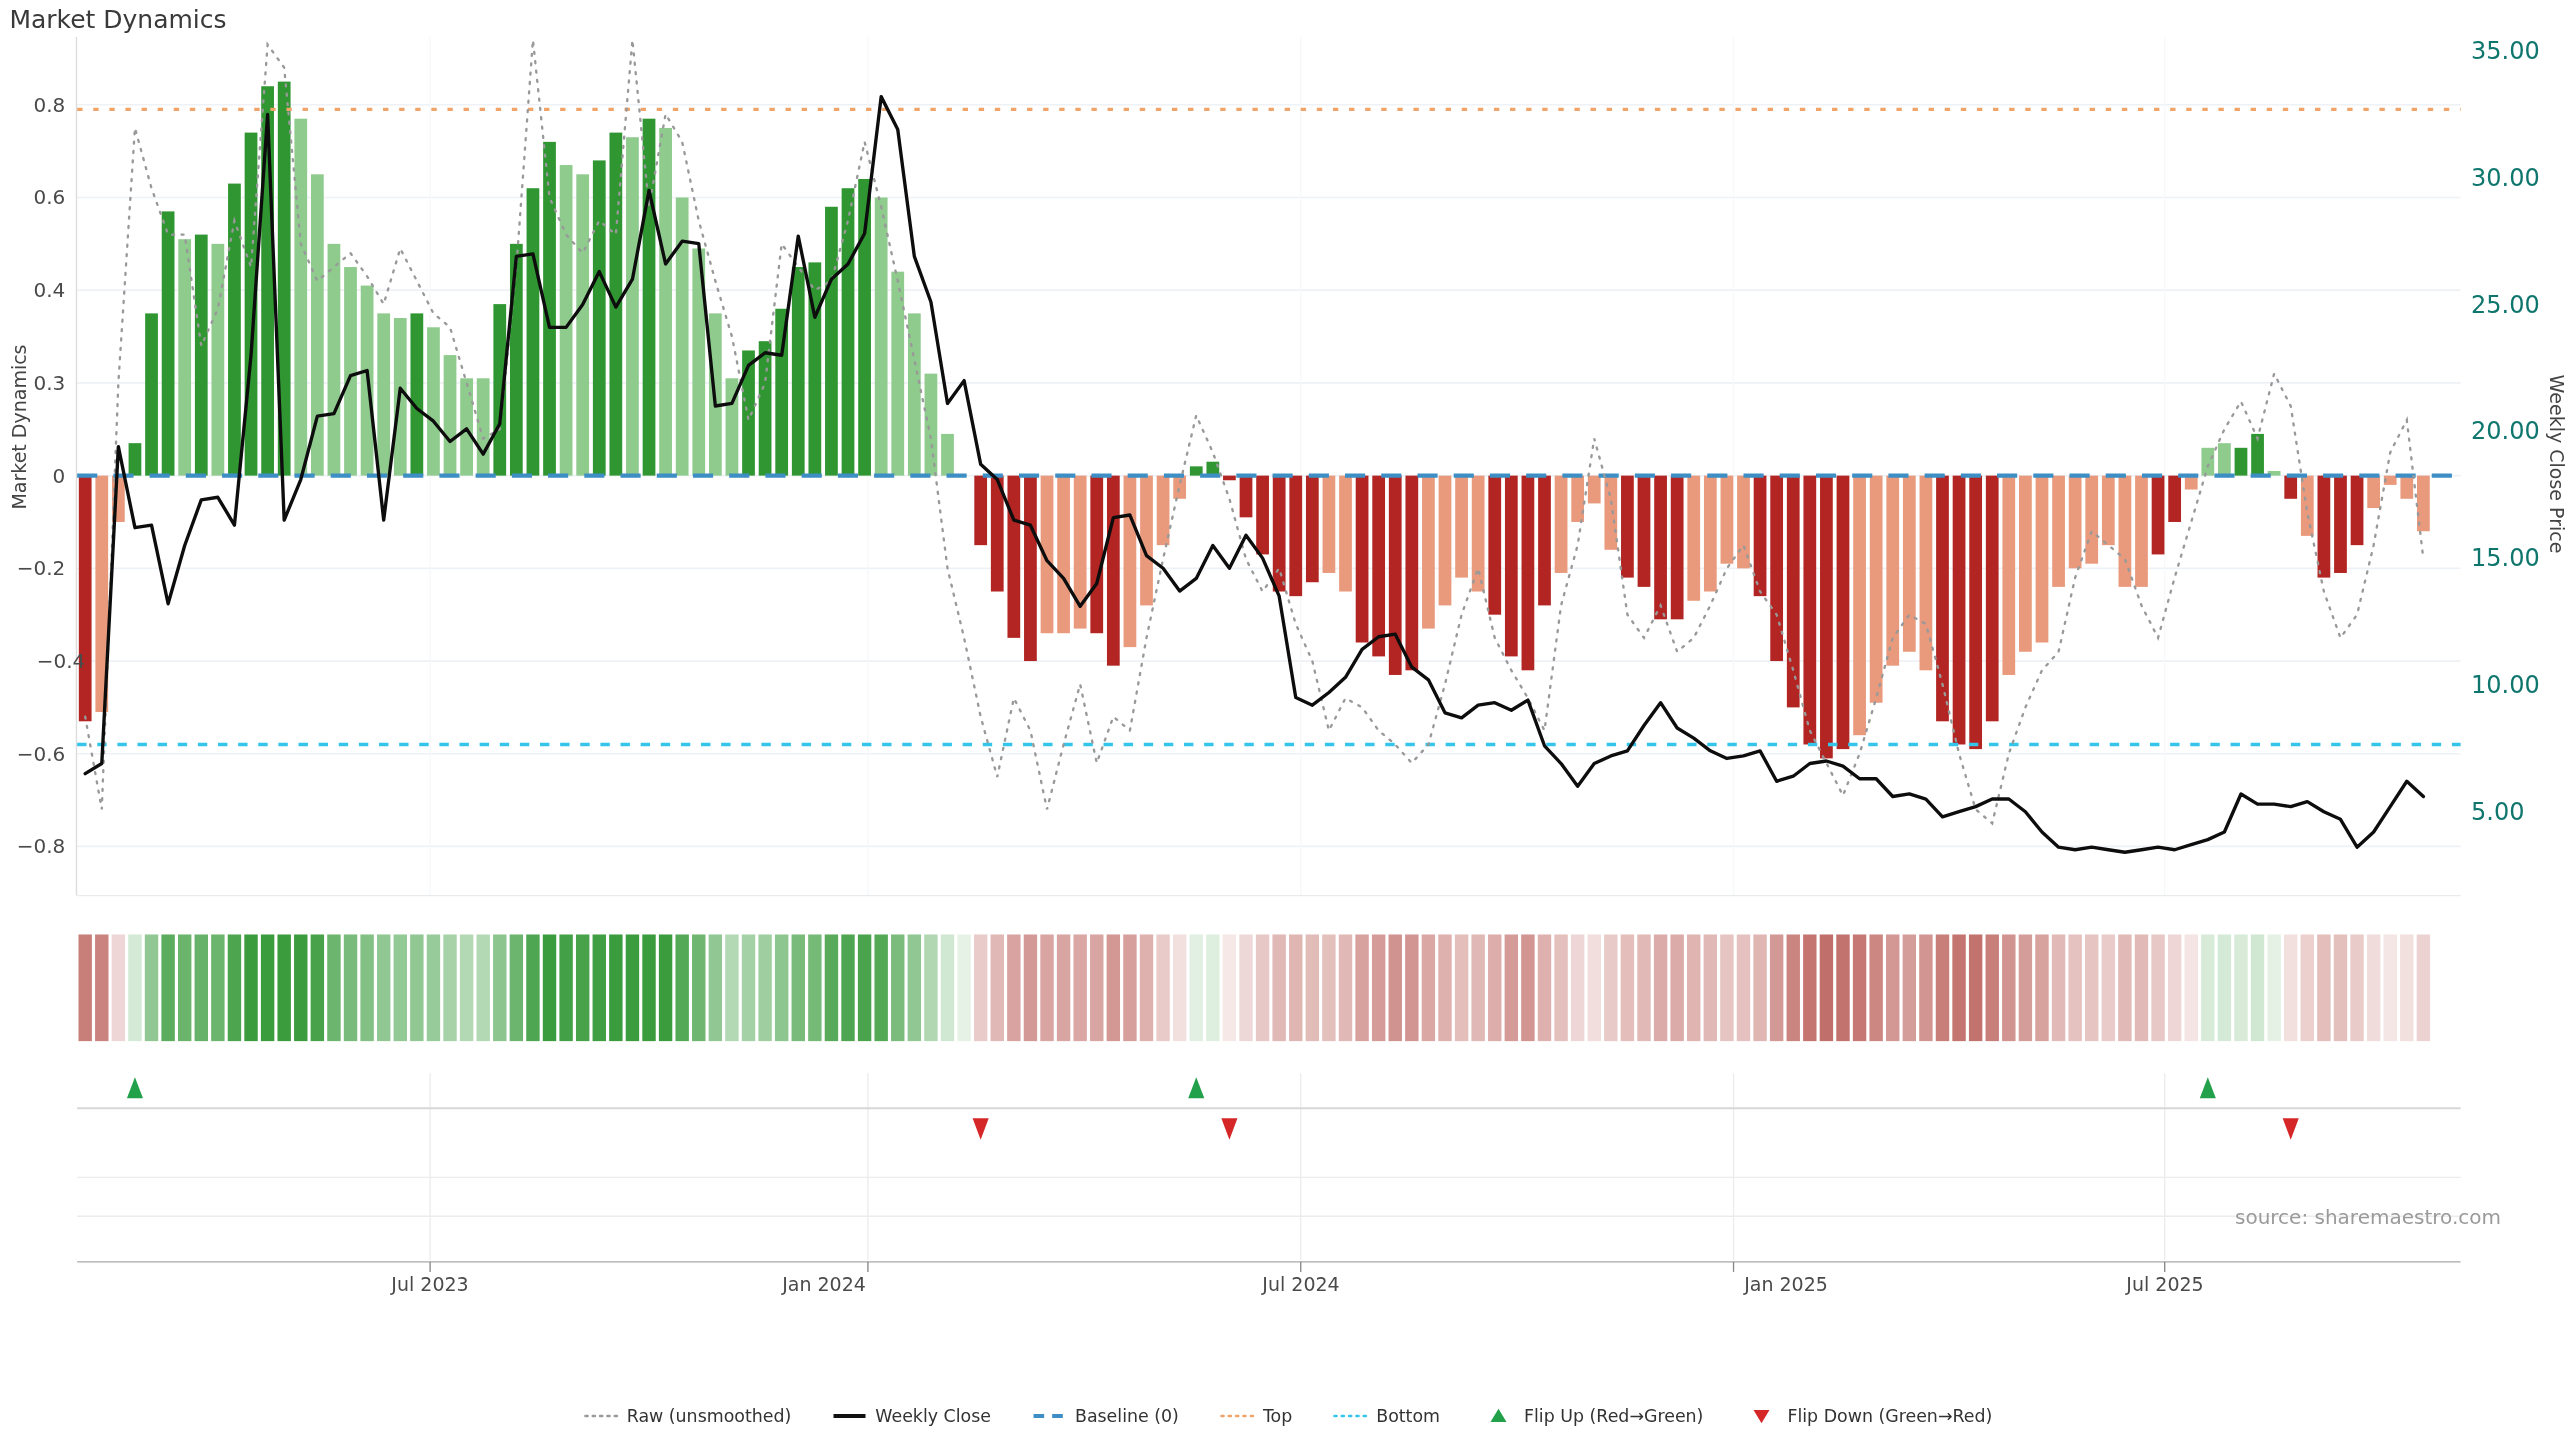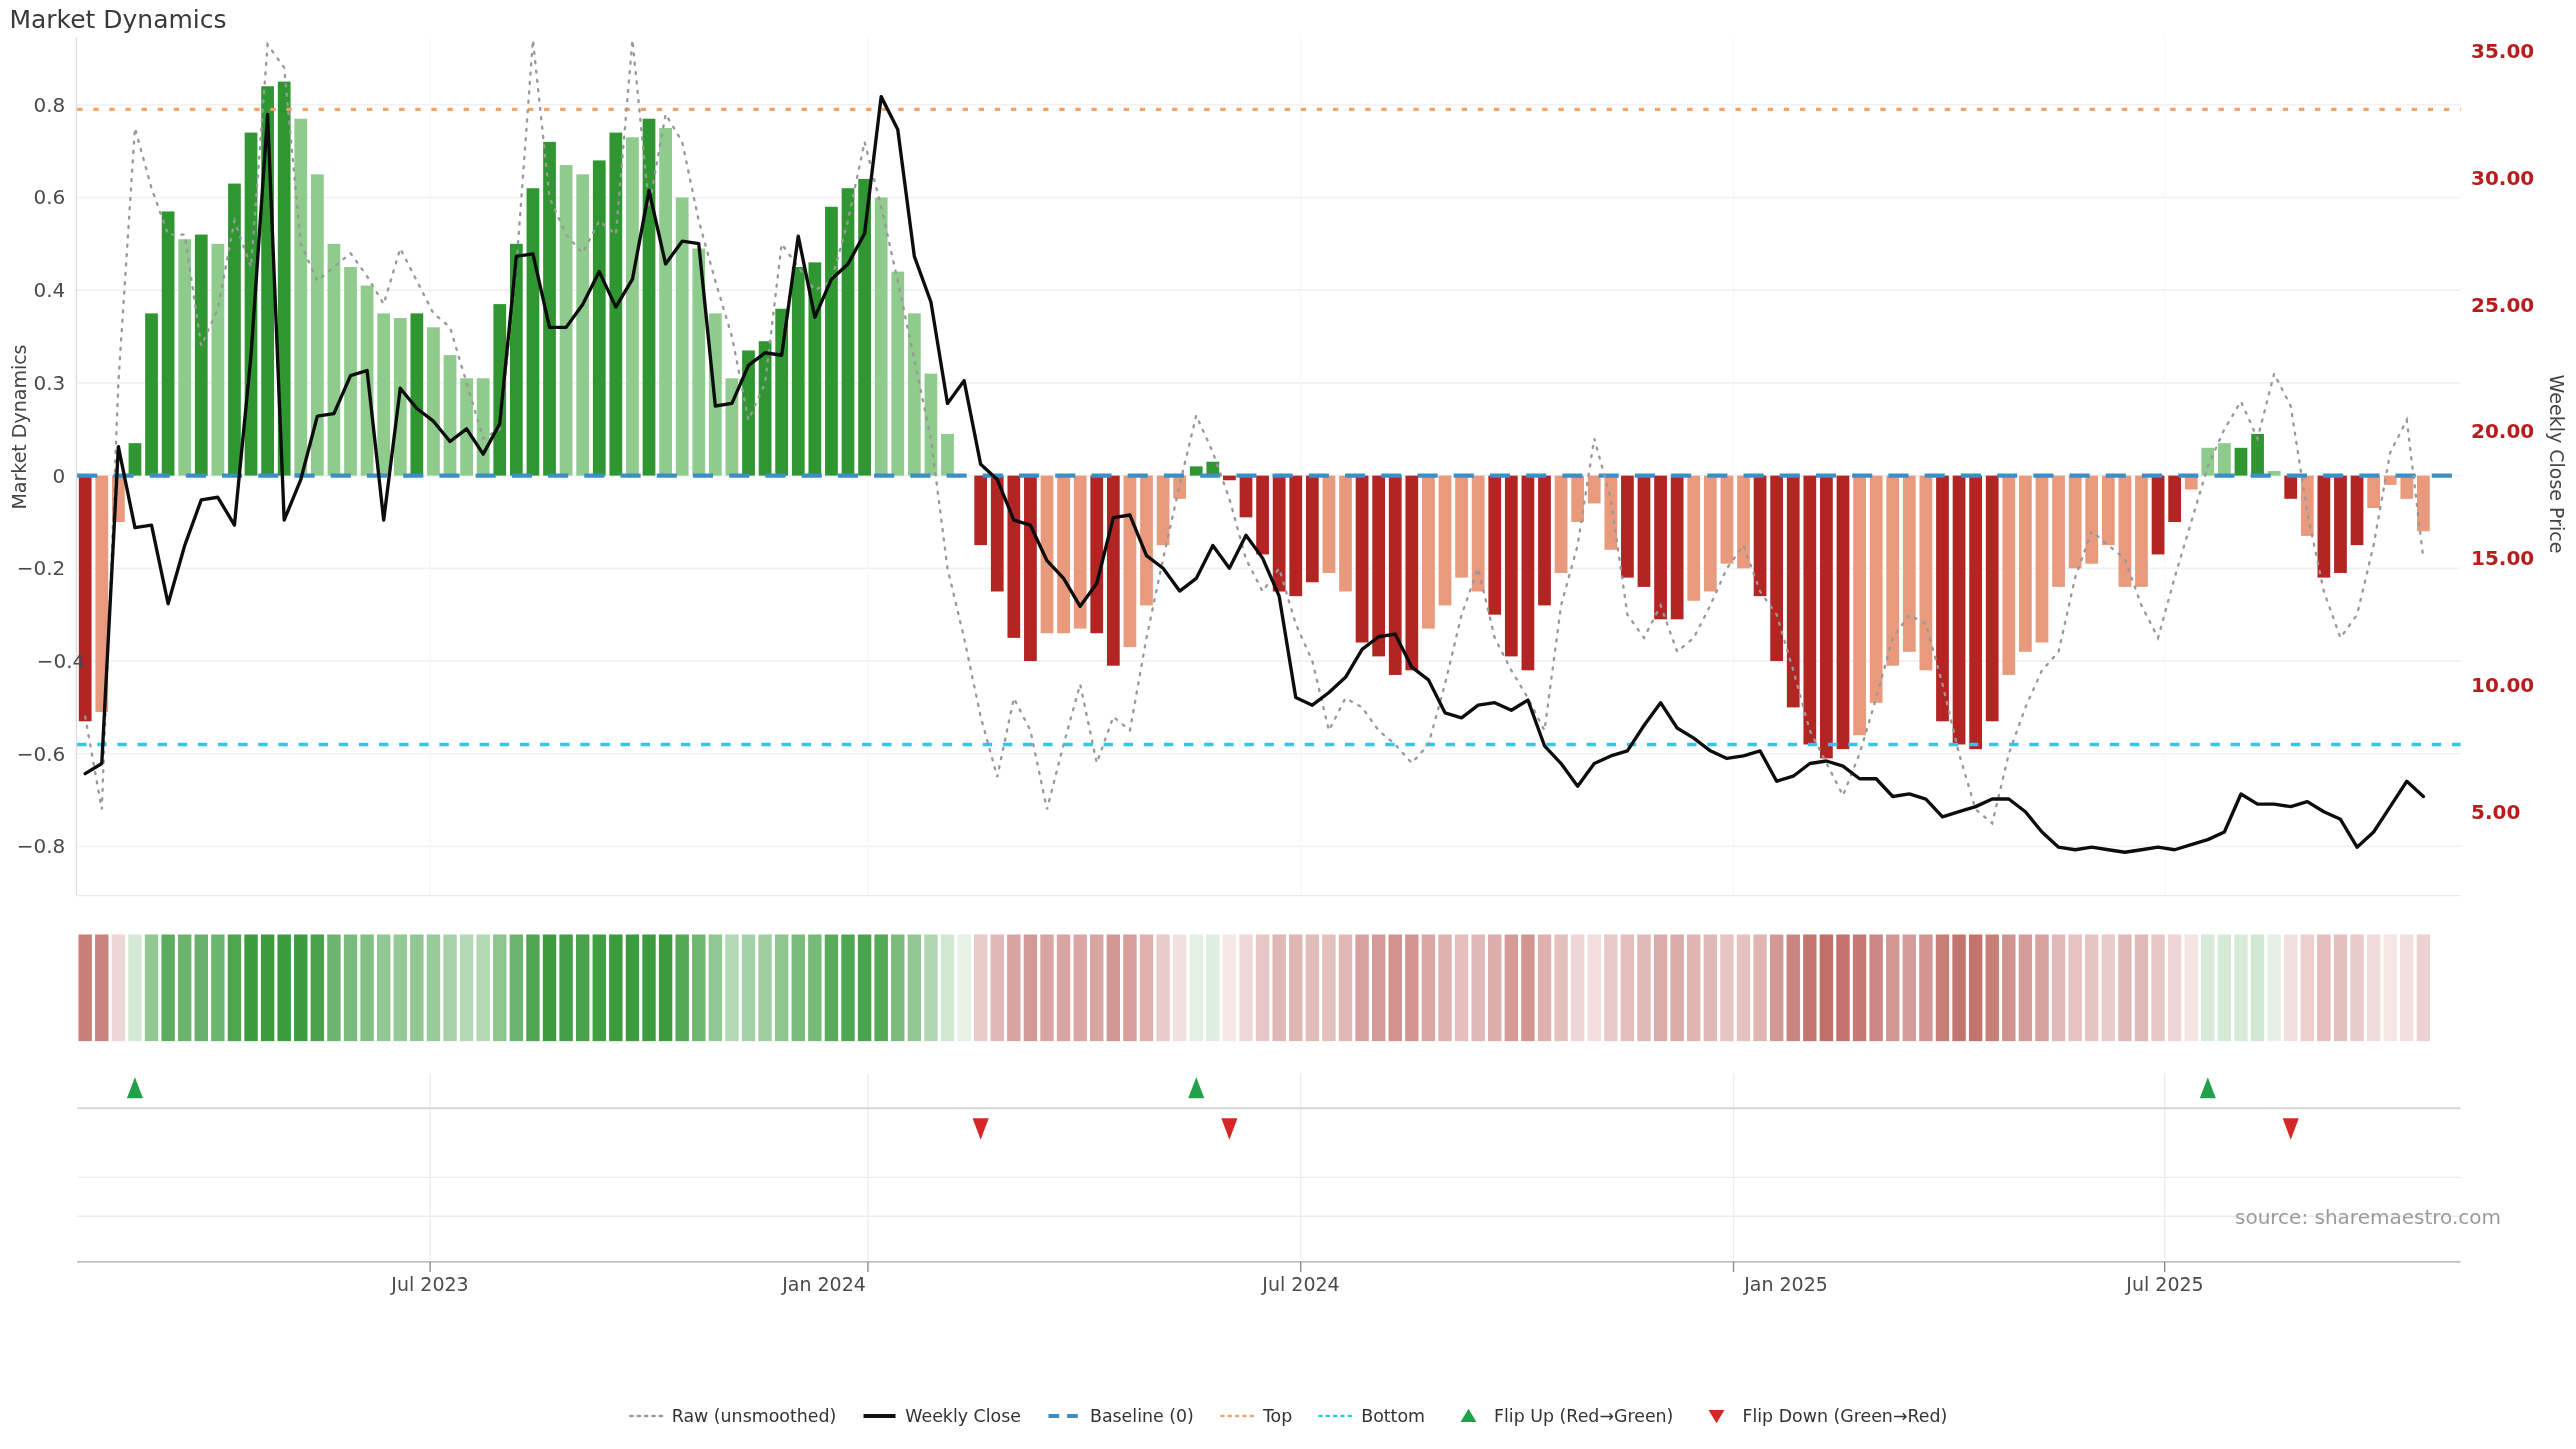--- a/index.html
+++ b/index.html
@@ -2,23 +2,23 @@
 <html style="font-size:10.7px"><head>
 <meta charset="utf-8">
 <style>
   html,body{margin:0;padding:0;background:#ffffff;}
   body{width:2576px;height:1449px;position:relative;font-family:"DejaVu Sans","Liberation Sans",sans-serif;overflow:hidden;}
   #chart-title{position:absolute;left:9.4px;top:5.4px;font-size:25px;color:#3a3a3a;}
   #left-axis-title{position:absolute;left:-169px;top:416px;width:376px;text-align:center;transform:rotate(-90deg);font-size:19px;color:#444;}
   #right-axis-title{position:absolute;left:2369px;top:453px;width:376px;text-align:center;transform:rotate(90deg);font-size:19px;color:#444;}
   #source-note{position:absolute;right:75px;top:1205px;font-size:20px;color:#9a9a9a;}
   .ytick-left{position:absolute;width:64px;text-align:right;font-size:20px;color:#4a4a4a;transform:translateY(-50%);}
-  .ytick-right{position:absolute;left:2471px;font-size:20px;color:#b91c1c;transform:translateY(-50%);font-weight:bold;}
+  .ytick-right{position:absolute;left:2471px;font-size:24px;color:#0f766e;transform:translateY(-50%);}
   .xtick-label{position:absolute;top:1273px;font-size:19px;color:#4a4a4a;transform:translateX(-50%);}
-  #legend{position:absolute;left:0;top:1406px;width:2576px;display:flex;justify-content:center;align-items:center;gap:26px;}
+  #legend{position:absolute;left:0;top:1406px;width:2576px;display:flex;justify-content:center;align-items:center;gap:41px;}
   .legend-item{display:flex;align-items:center;gap:8px;font-size:17.4px;color:#333;}
   svg{position:absolute;left:0;top:0;}
 </style>
 </head>
 <body>
 
 <svg id="chart-svg" width="2576" height="1449" viewBox="0 0 3840 2160">
     <g>
       <line x1="115" x2="3668" y1="156.19999999999993" y2="156.19999999999993" stroke="#eef1f6" stroke-width="2.5"></line>
       <line x1="115" x2="3668" y1="294.40000000000003" y2="294.40000000000003" stroke="#eef1f6" stroke-width="2.5"></line>

